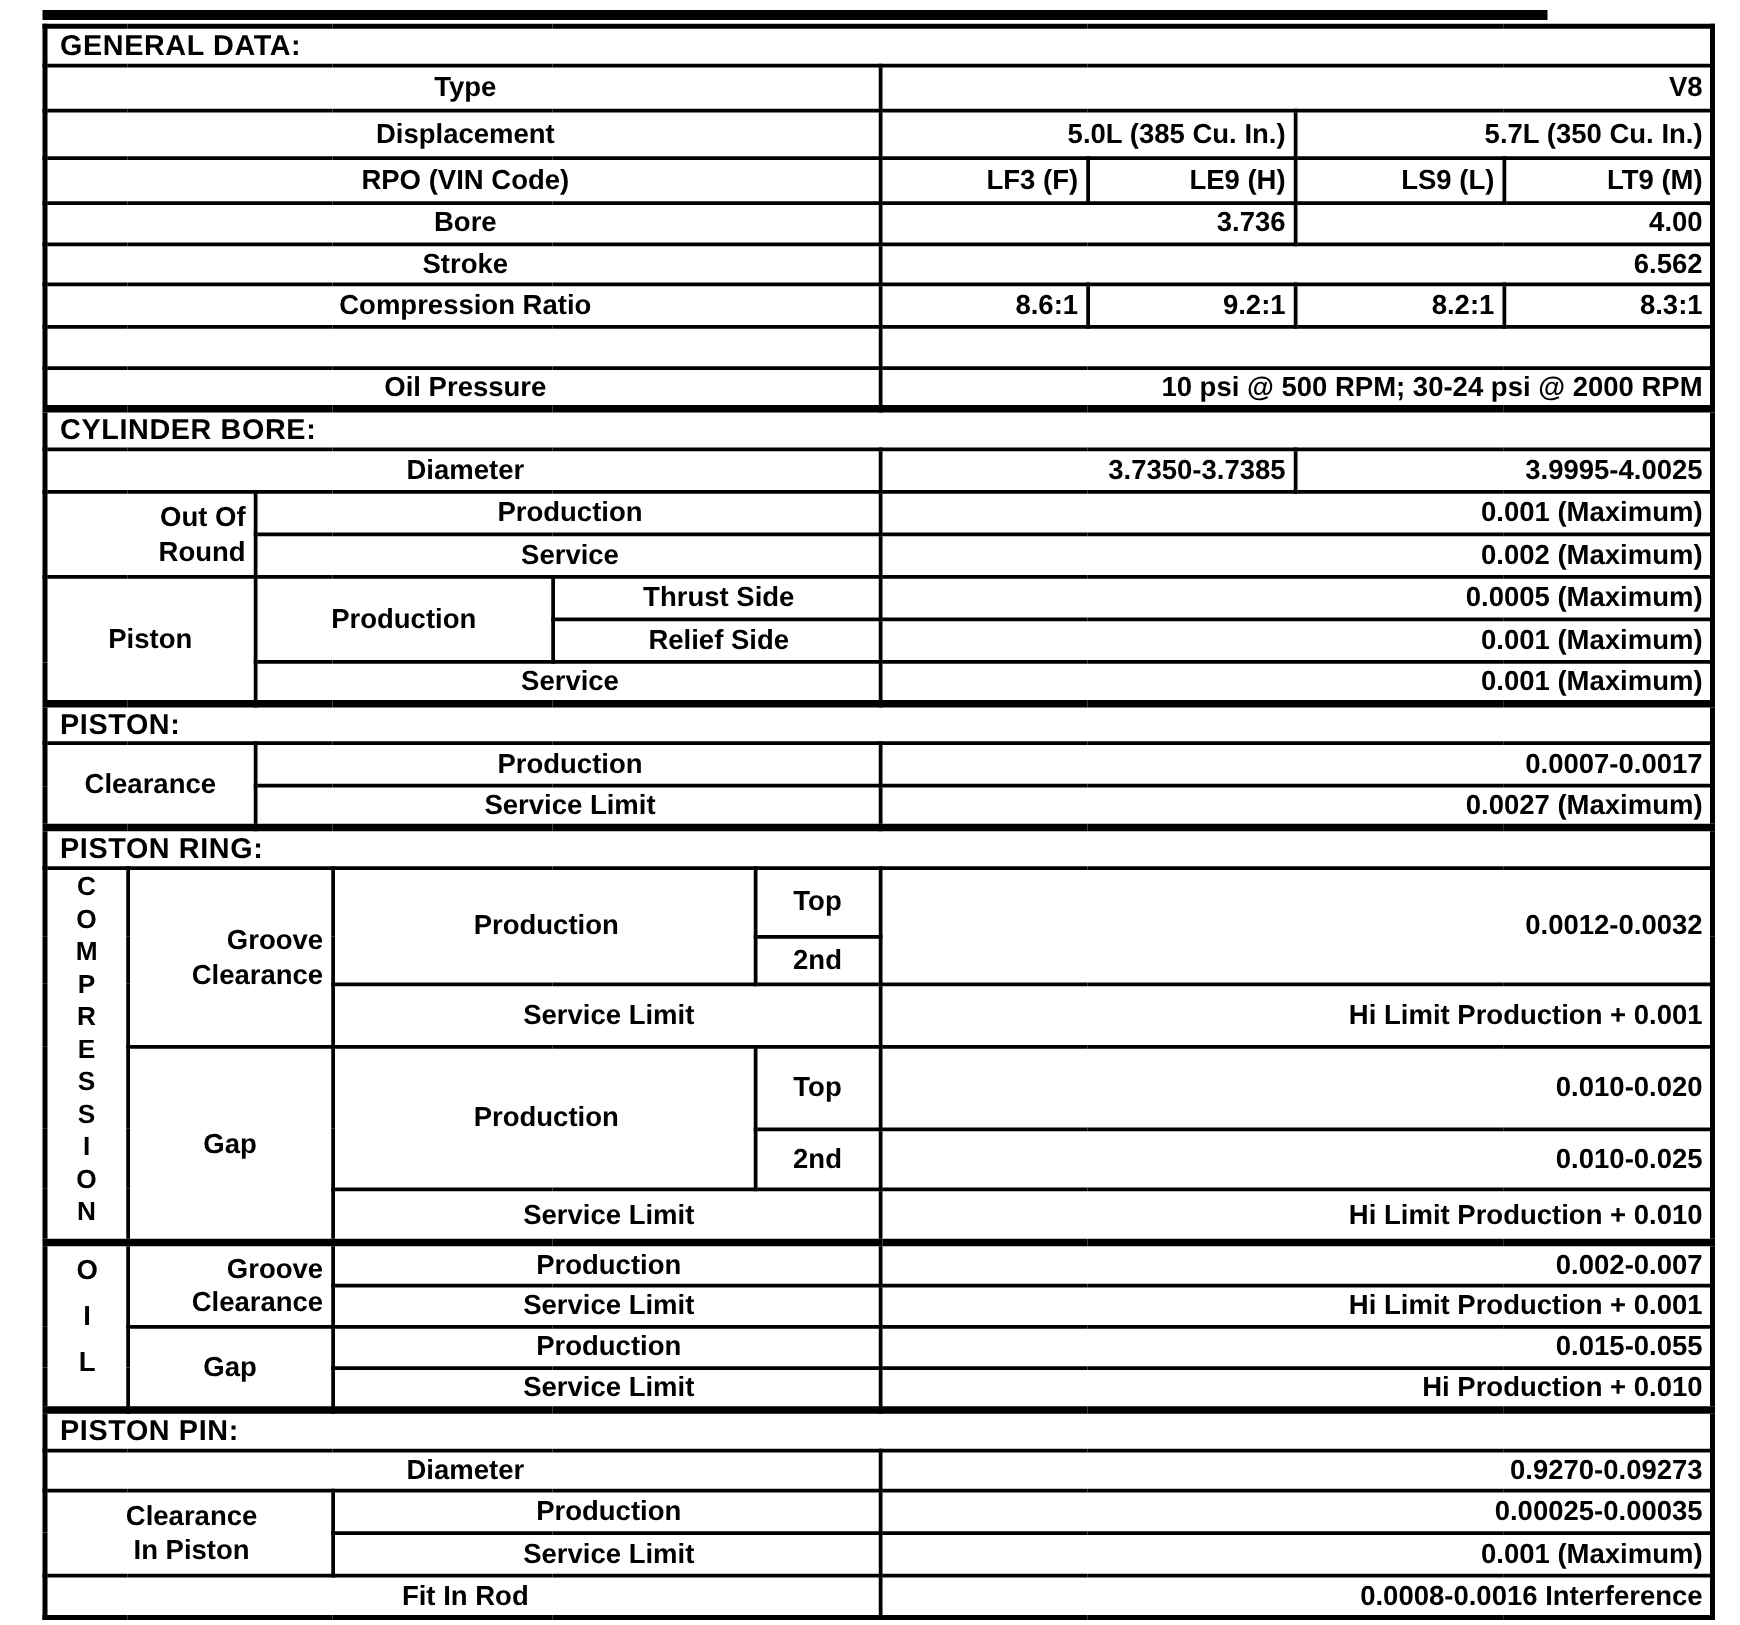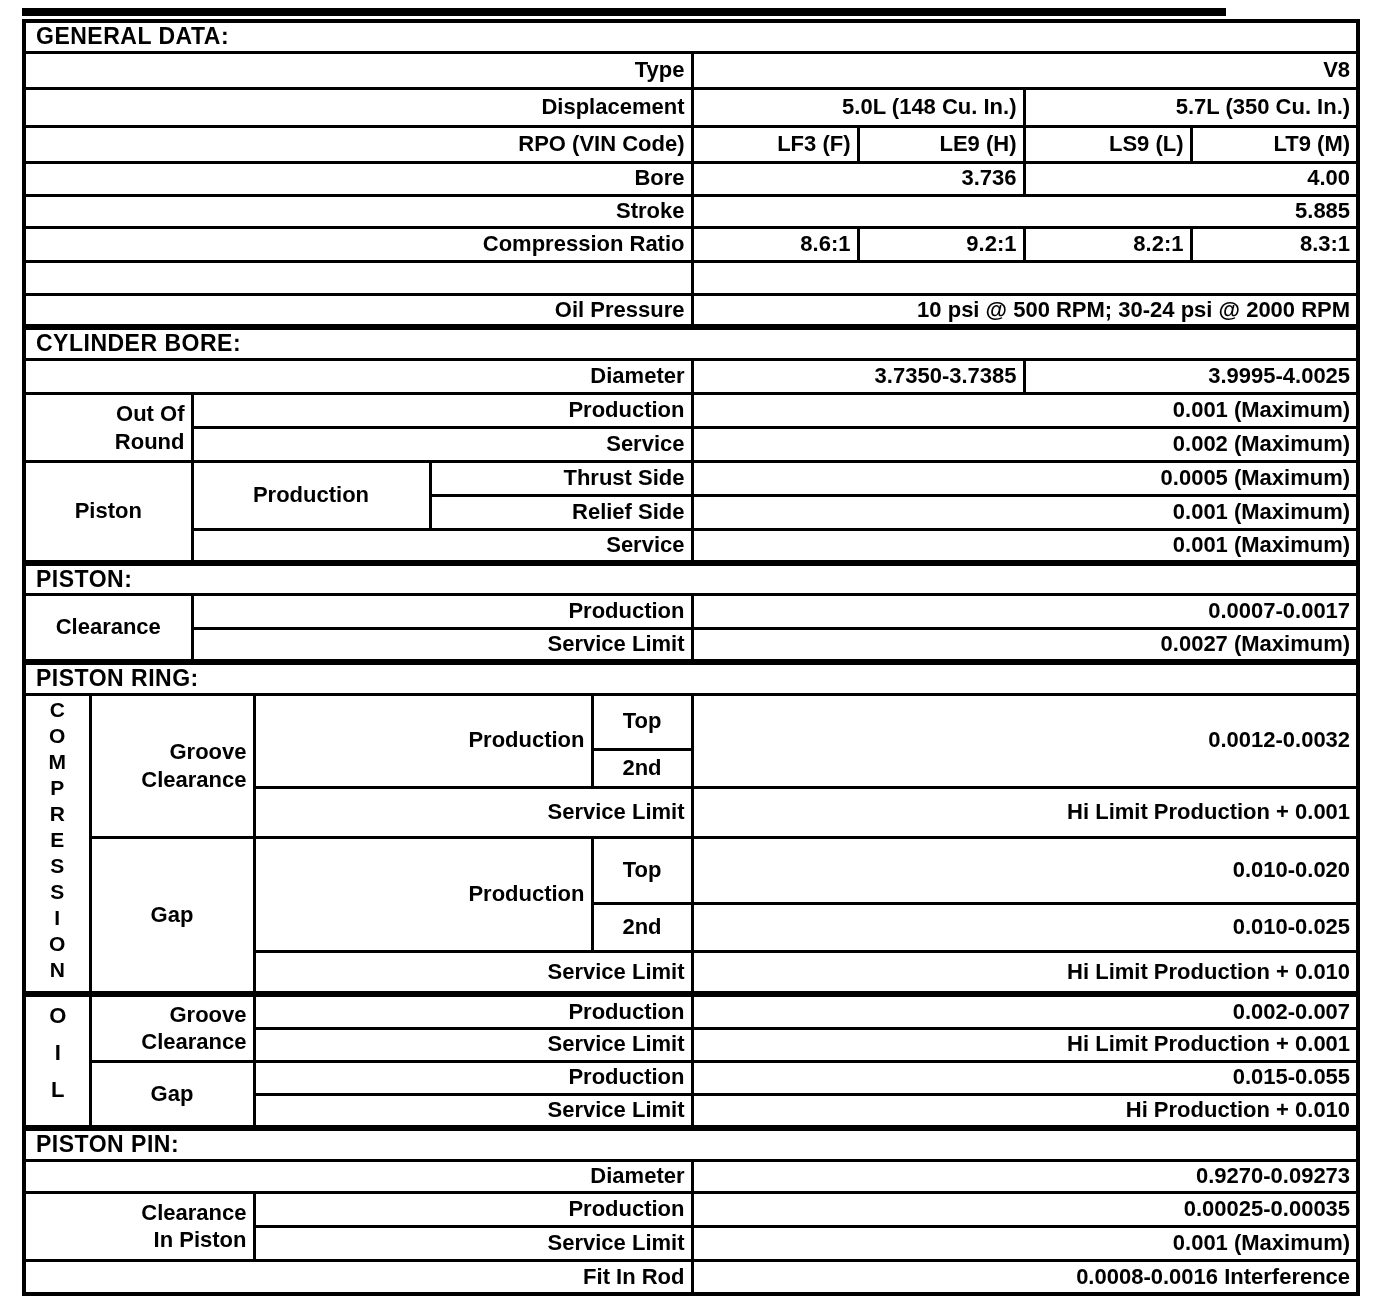--- a/index.html
+++ b/index.html
@@ -12,21 +12,21 @@
   }
   .page {
     position: relative;
     width: 1392px;
     height: 1300px;
     background: #ffffff;
     overflow: hidden;
   }
   .sheet {
     position: absolute;
-    left: 22px;
+    left: 34px;
     top: 8px;
     width: 1204px;
   }
   .top-bar {
     height: 8px;
     background: #000;
     margin-bottom: 3px;
   }
   table.spec {
     border-collapse: collapse;
@@ -42,21 +42,21 @@
     vertical-align: middle;
     overflow: hidden;
     white-space: nowrap;
   }
   td.sec {
     font-size: 23px;
     letter-spacing: 0.5px;
     padding-left: 10px;
   }
   tr.heavy td { border-top-width: 6px; }
-  td.lab  { text-align: right;  padding-left: 10px; }
+  td.lab  { text-align: center;  padding-left: 10px; }
   td.val  { text-align: right; }
   td.cen  { text-align: center; }
   td.two-line { white-space: normal; line-height: 1.25; }
   td.two-line span { display: block; }
   td.two-line.cen span { text-align: right; }
   td.vert-cell { text-align: center; padding: 2px 0; }
   .vert {
     display: inline-block;
     writing-mode: vertical-rl;
     text-orientation: upright;
@@ -89,38 +89,38 @@
       <tbody>
           <tr style="height:31px">
         <td colspan="10" class="sec">GENERAL DATA:</td>
       </tr>
       <tr style="height:36px">
         <td colspan="6" class="lab">Type</td>
         <td colspan="4" class="val">V8</td>
       </tr>
       <tr style="height:38px">
         <td colspan="6" class="lab">Displacement</td>
-        <td colspan="2" class="val">5.0L (148 Cu. In.)</td>
+        <td colspan="2" class="val">5.0L (385 Cu. In.)</td>
         <td colspan="2" class="val">5.7L (350 Cu. In.)</td>
       </tr>
       <tr style="height:36px">
         <td colspan="6" class="lab">RPO (VIN Code)</td>
         <td class="val">LF3 (F)</td>
         <td class="val">LE9 (H)</td>
         <td class="val">LS9 (L)</td>
         <td class="val">LT9 (M)</td>
       </tr>
       <tr style="height:33px">
         <td colspan="6" class="lab">Bore</td>
         <td colspan="2" class="val">3.736</td>
         <td colspan="2" class="val">4.00</td>
       </tr>
       <tr style="height:32px">
         <td colspan="6" class="lab">Stroke</td>
-        <td colspan="4" class="val">5.885</td>
+        <td colspan="4" class="val">6.562</td>
       </tr>
       <tr style="height:34px">
         <td colspan="6" class="lab">Compression Ratio</td>
         <td class="val">8.6:1</td>
         <td class="val">9.2:1</td>
         <td class="val">8.2:1</td>
         <td class="val">8.3:1</td>
       </tr>
       <tr style="height:33px">
         <td colspan="6" class="lab"></td>

